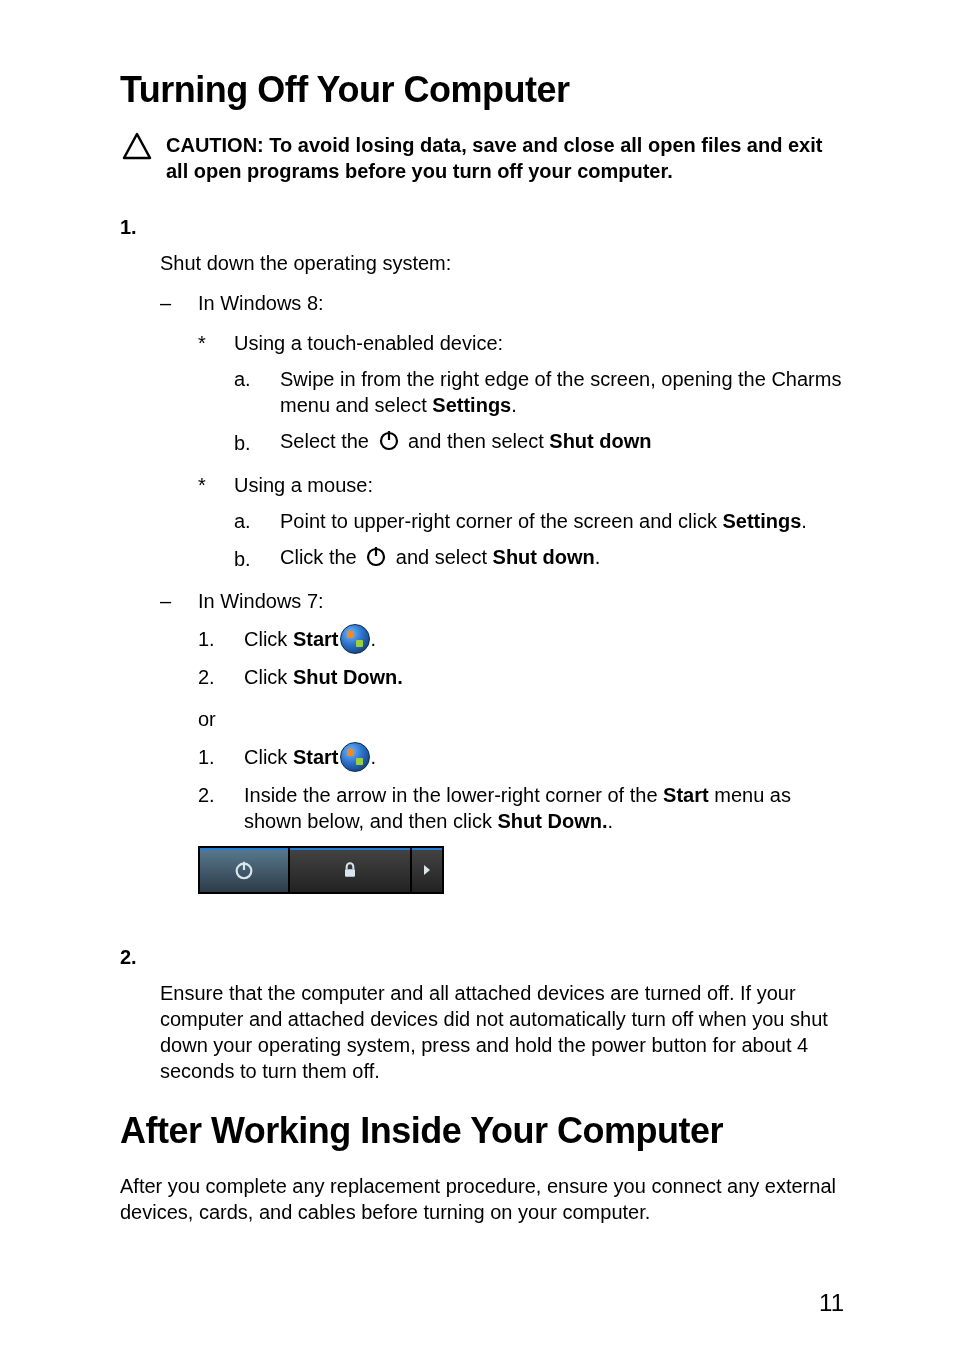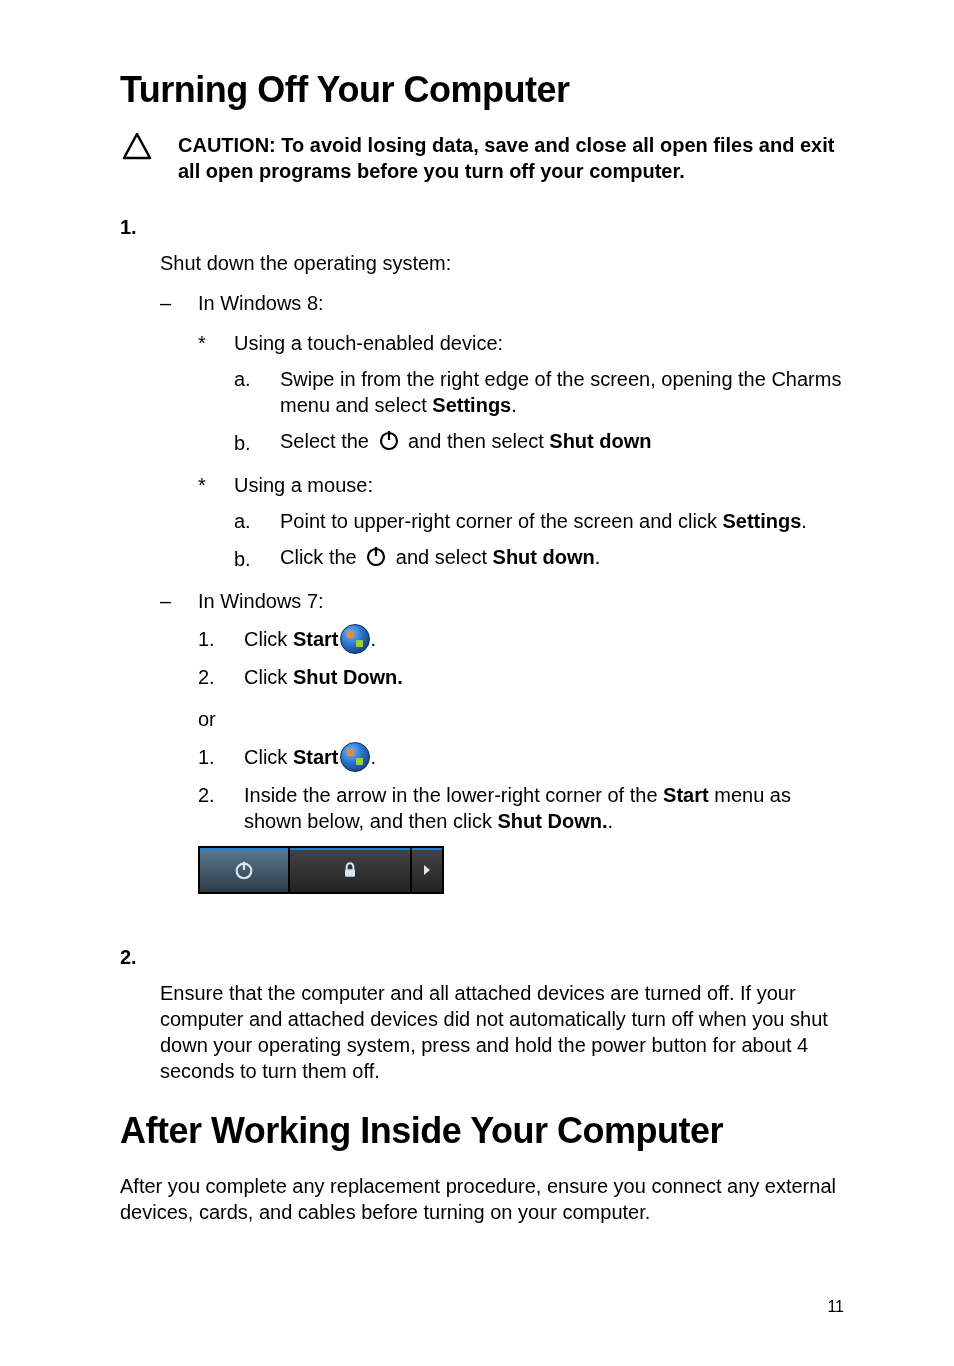--- a/index.html
+++ b/index.html
@@ -21,21 +21,21 @@
   h1 {
     font-size: 36px;
     font-weight: 700;
     font-stretch: condensed;
     margin: 0 0 18px 0;
     letter-spacing: -0.5px;
   }
   .note-row {
     display: flex;
     align-items: flex-start;
-    gap: 24px;
+    gap: 12px;
     margin: 0 0 30px 0;
   }
   .note-row .icon-cell {
     flex: 0 0 34px;
     display: flex;
     justify-content: center;
     padding-top: 0;
   }
   .note-row .text-cell {
     flex: 1;
@@ -179,21 +179,21 @@
     content:"";
     position:absolute;
     left:0; right:0; top:0;
     height:2px;
     background:#1f7fd6;
   }
   .page-number {
     position: absolute;
     bottom: 48px;
     right: 110px;
-    font-size: 16px;
+    font-size: 24px;
   }
 </style>
 </head>
 <body>
 
 <div class="page">
 
   <h1>Turning Off Your Computer</h1>
 
   <div class="note-row">

